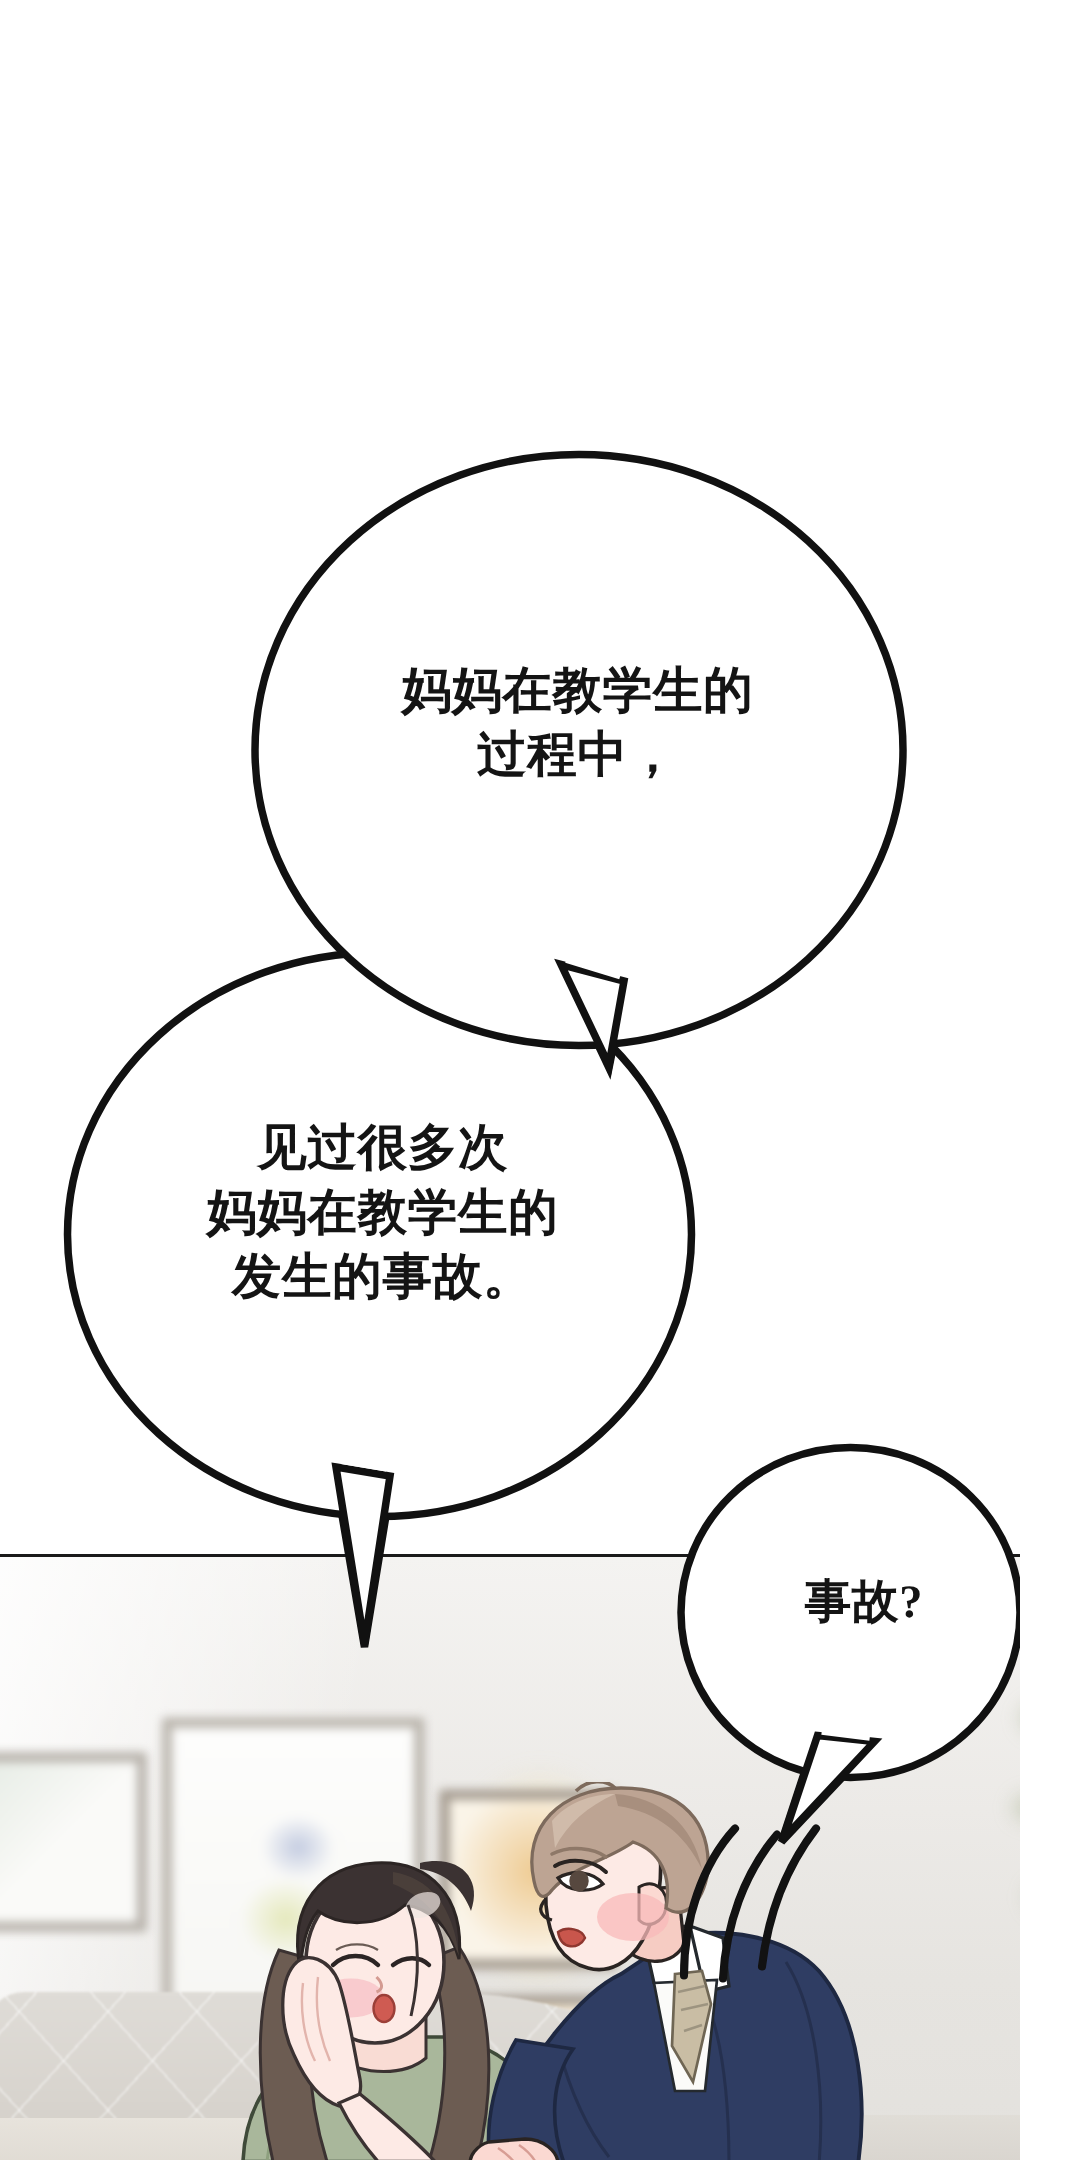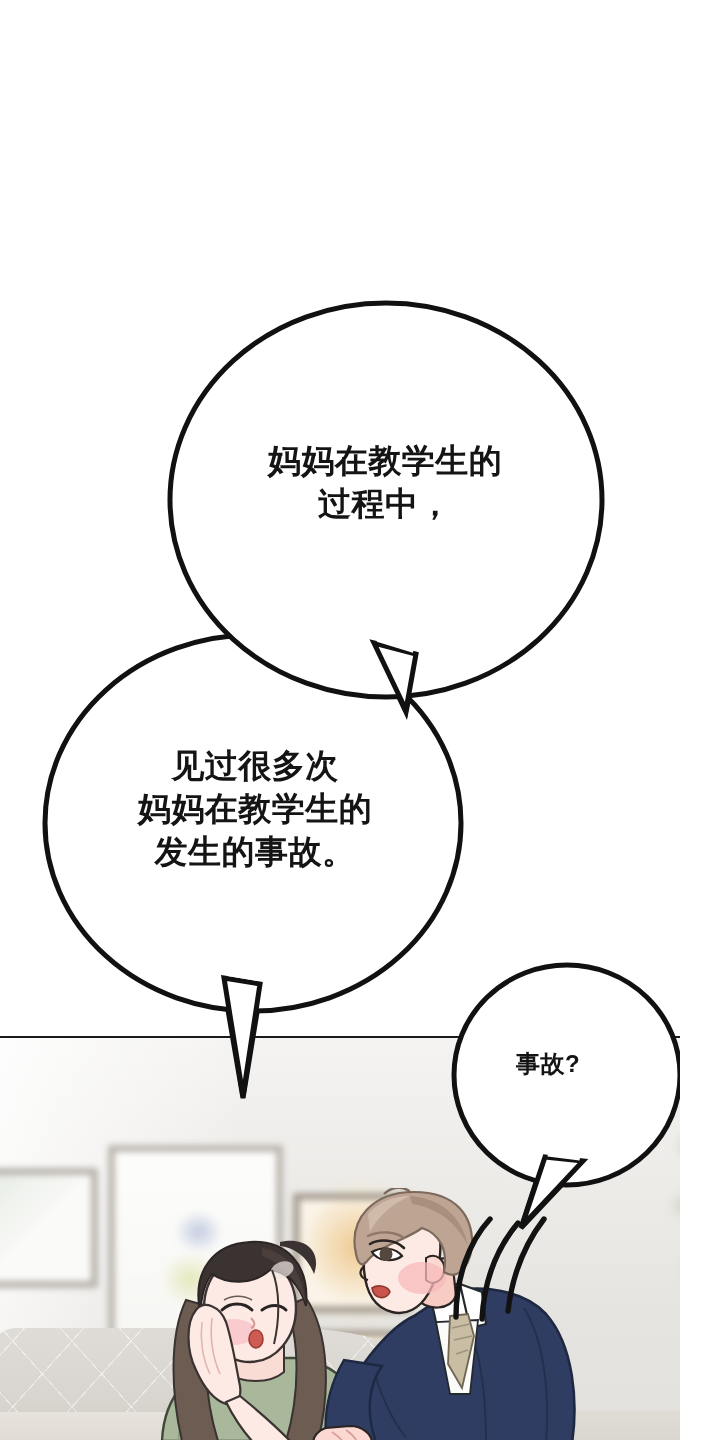--- a/index.html
+++ b/index.html
@@ -6,21 +6,21 @@
     margin: 0;
     padding: 0;
     background: #ffffff;
   }
   #page {
     position: relative;
     width: 680px;
     height: 1440px;
     overflow: hidden;
     background: #ffffff;
-    font-family: Liberation Sans, sans-serif;
+    font-family: Liberation Serif, serif;
   }
 
   
   .panel-white {
     position: absolute;
     left: 0; top: 0;
     width: 720px; height: 1038px;
     background: #ffffff;
   }
 
@@ -162,21 +162,21 @@
     text-align: center;
     color: #141414;
     font-weight: 700;
     line-height: 1.30;
     letter-spacing: 0.5px;
     white-space: pre-line;
     z-index: 25;
   }
   #b1text { left: 190px; top: 440px; width: 390px; font-size: 33px; }
   #b2text { left: 60px;  top: 745px; width: 390px; font-size: 33px; }
-  #b3text { left: 448px; top: 1048px; width: 200px; font-size: 24px; }
+  #b3text { left: 476px; top: 1048px; width: 200px; font-size: 31px; }
 </style>
 </head>
 <body>
 
 <div id="page">
 
   <div class="panel-white"></div>
 
   <div class="panel-scene">
     <div class="wall"></div>

